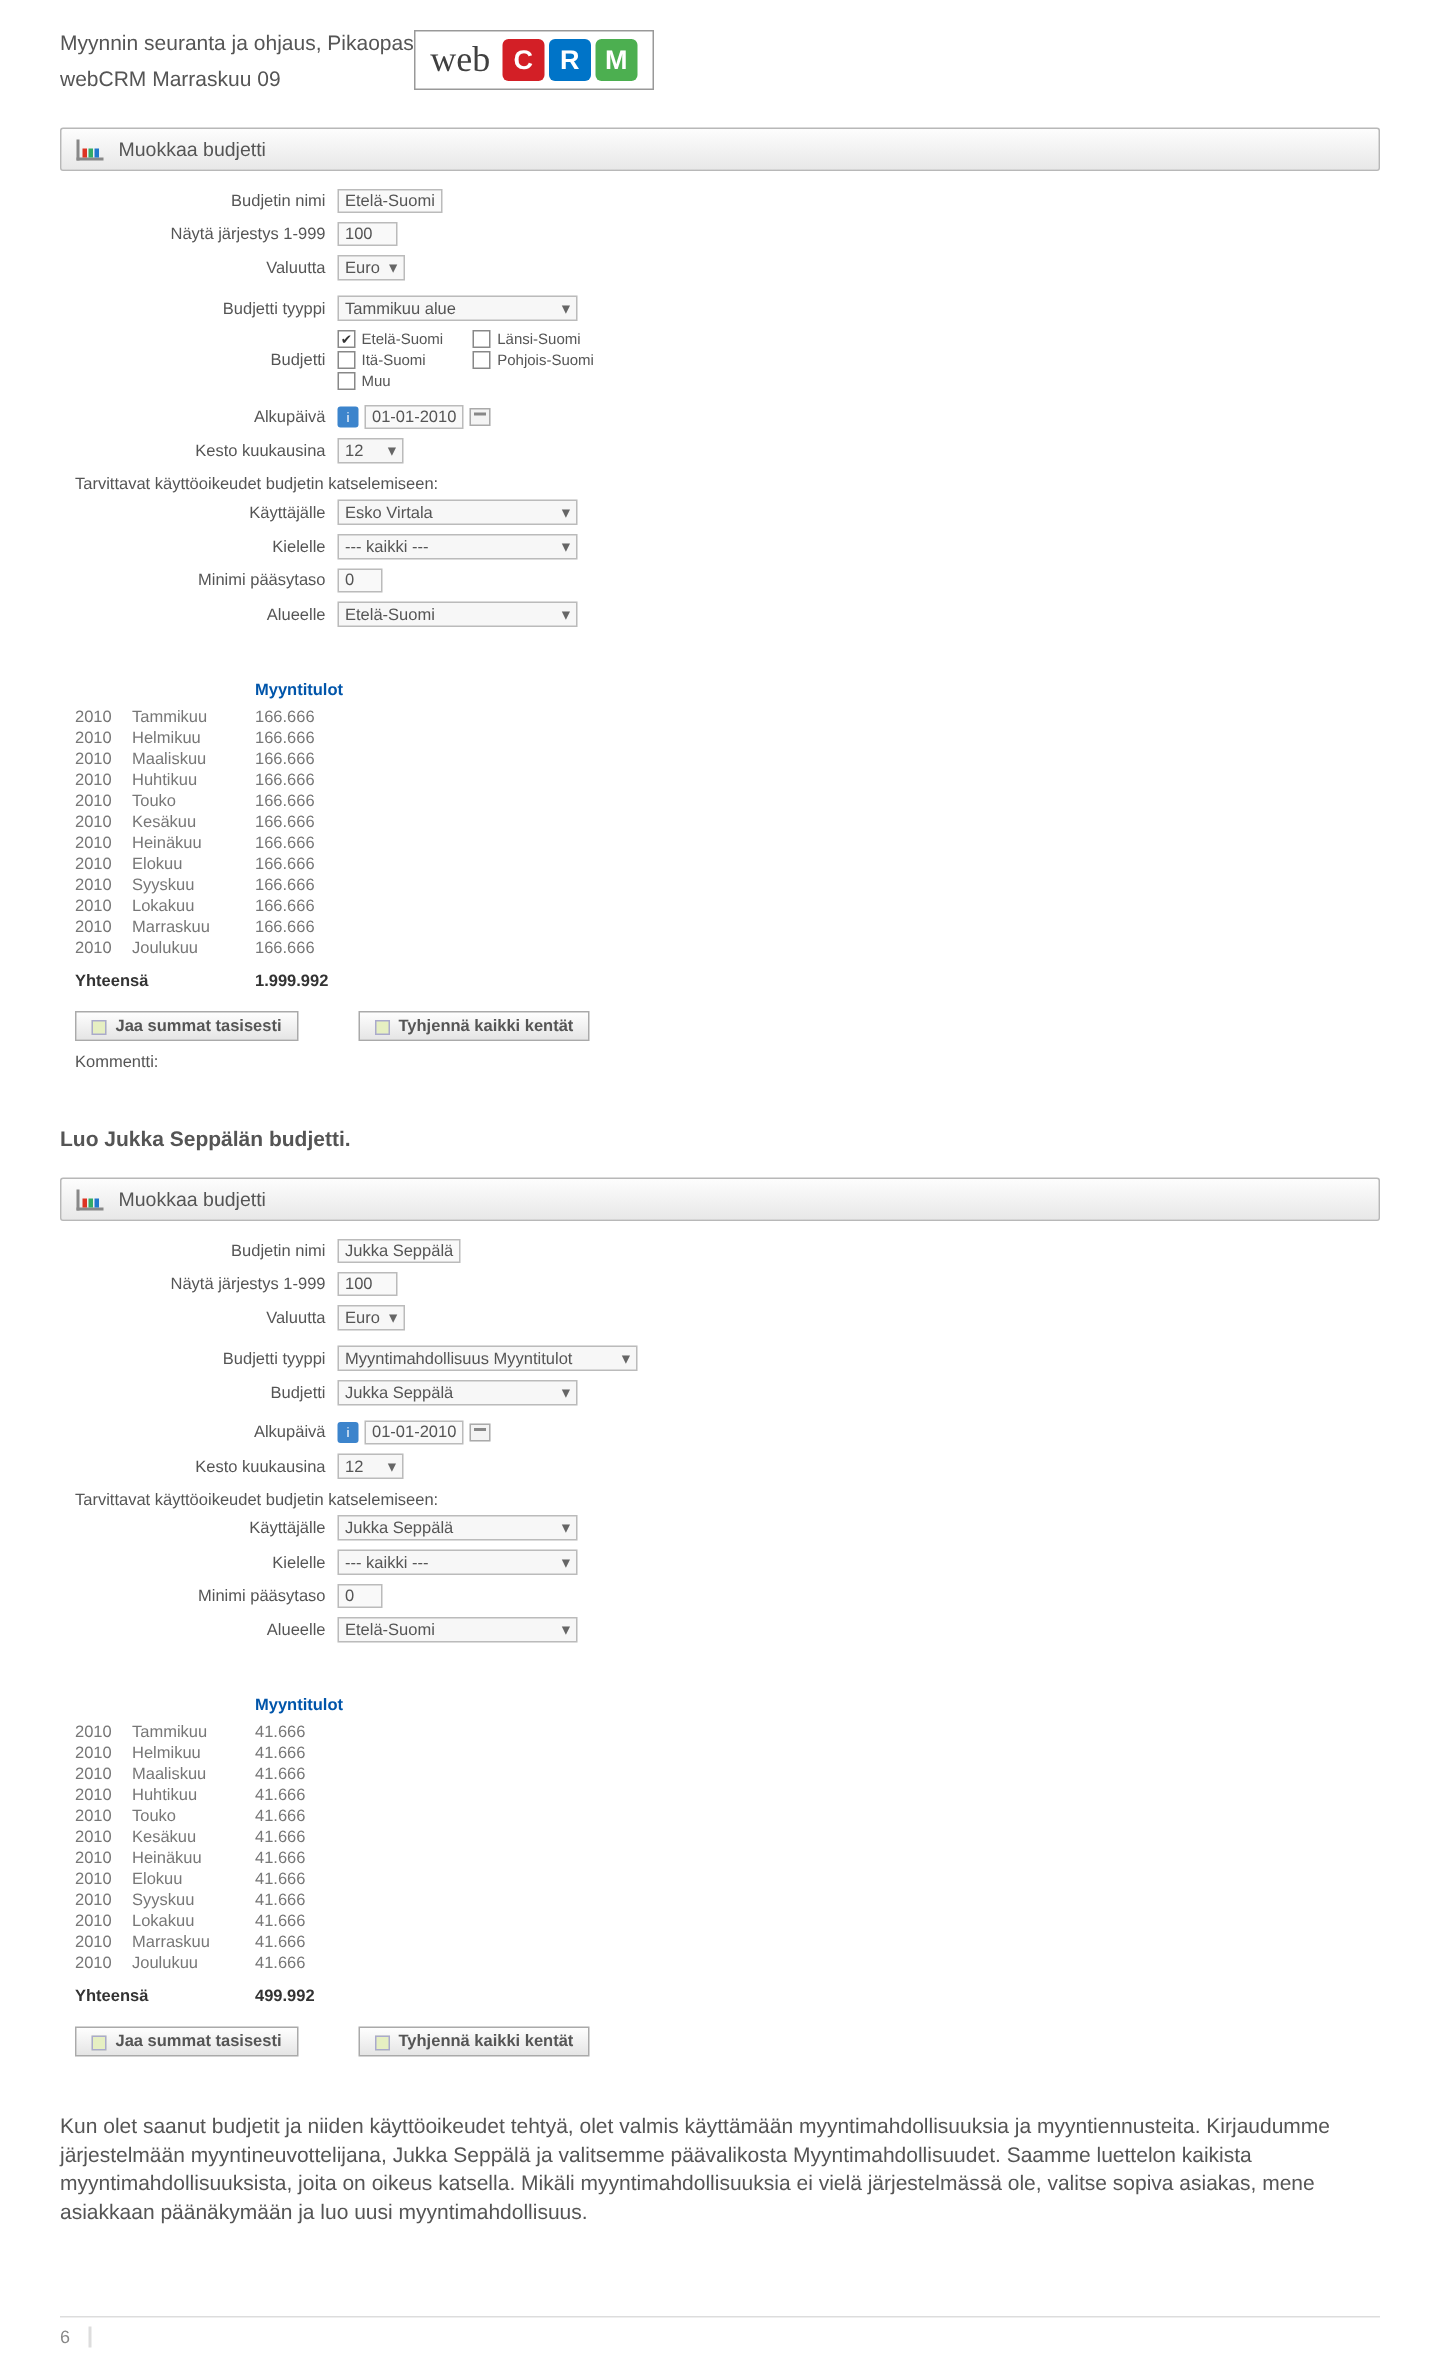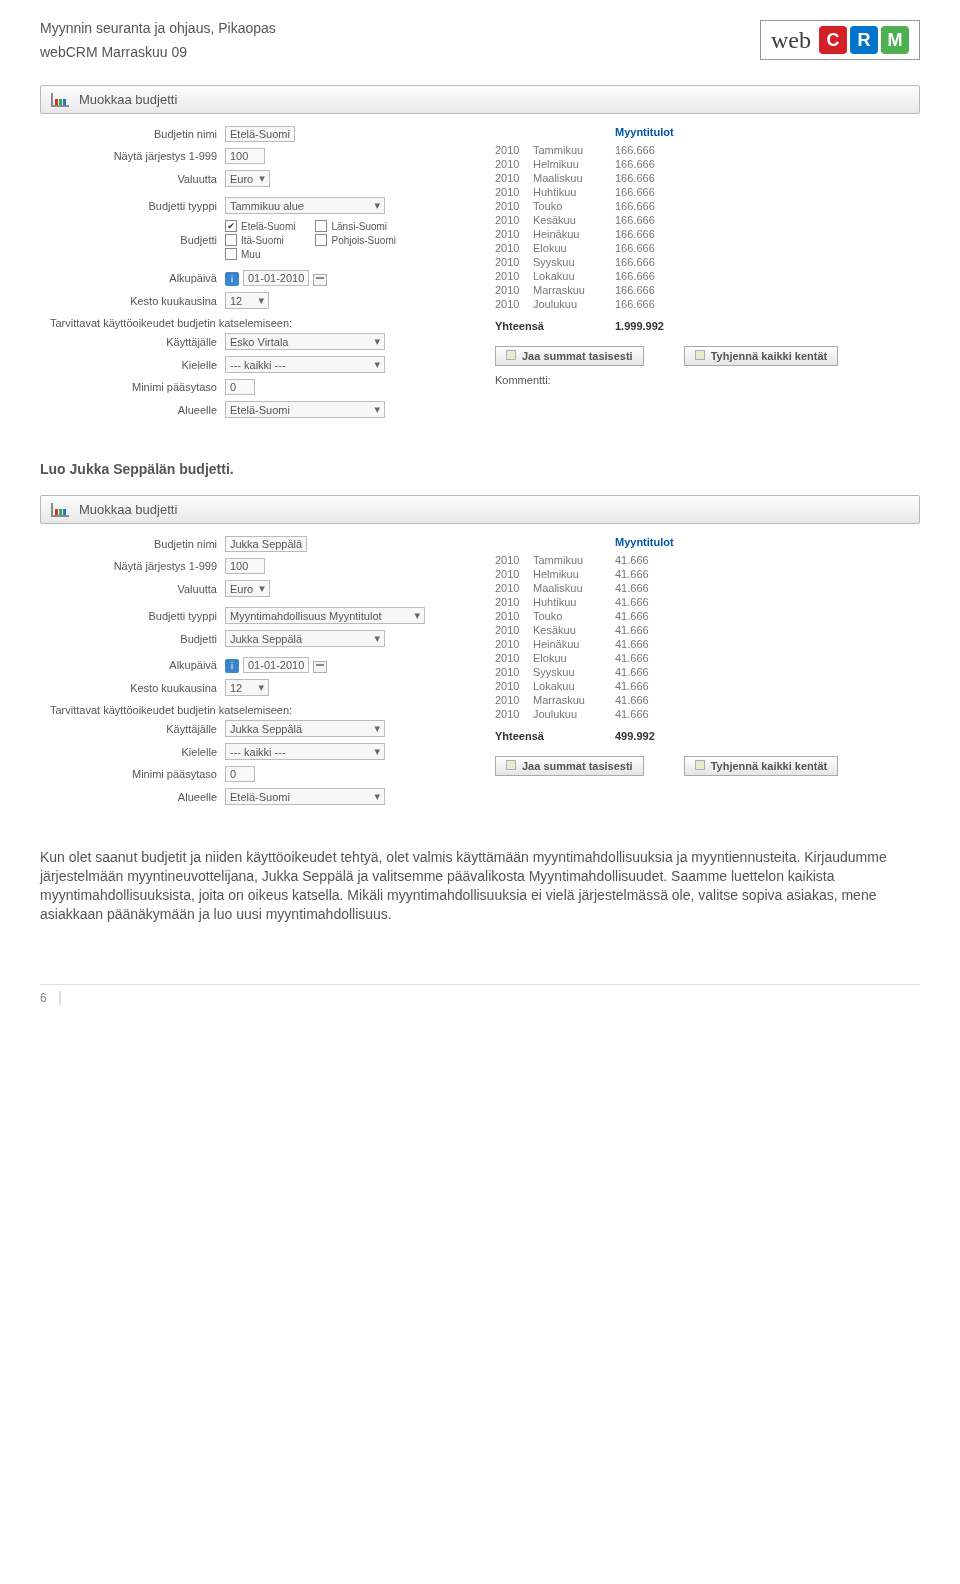--- a/index.html
+++ b/index.html
@@ -8,21 +8,21 @@
     font-size: 11px;
     color: #333;
     background: #fff;
     width: 960px;
   }
   .page {
     padding: 20px 40px 40px 40px;
   }
   .header {
     display: flex;
-    justify-content: space-between;
+    justify-content: flex-start;
     align-items: flex-start;
     margin-bottom: 25px;
   }
   .header-left { color: #555; font-size: 14px; }
   .header-left .title { margin-bottom: 8px; }
   .header-left .sub { }
   .logo {
     border: 1px solid #999;
     padding: 5px 10px;
     display: flex;
@@ -62,36 +62,37 @@
     border-left:2px solid #888; border-bottom:2px solid #888;
   }
   .chart-icon::before {
     content:""; position:absolute; left:2px; bottom:0;
     width:3px; height:6px; background:#d32; box-shadow: 4px 0 0 #3a6, 8px 0 0 #27c;
   }
   .form-body {
     display: flex;
     gap: 30px;
     padding: 12px 10px;
+    flex-direction: column;
   }
   .left-col { flex: 1; }
   .right-col { flex: 1; }
   .frow {
     display: flex;
     align-items: center;
     margin-bottom: 6px;
     font-size: 11px;
     color: #555;
   }
   .frow .flabel {
     width: 175px;
     text-align: right;
     padding-right: 8px;
   }
-  .frow .fval { flex: 1; color: #333; display:flex; align-items:flex-end; gap:4px;}
+  .frow .fval { flex: 1; color: #333; display:flex; align-items:center; gap:4px;}
   .finput {
     border: 1px solid #bbb;
     background: #f9f9f9;
     padding: 1px 4px;
     color: #555;
     display:inline-block;
     min-width: 70px;
   }
   .fselect {
     border: 1px solid #bbb;
@@ -130,21 +131,21 @@
   .rrow{display:flex;font-size:11px;color:#777;margin-bottom:2px;}
   .rrow .ryear{width:38px;}
   .rrow .rmonth{width:82px;}
   .rrow .rval{}
   .rtotal{display:flex;font-size:11px;color:#333;font-weight:bold;margin-top:10px;}
   .rtotal .tlabel{width:120px;}
   .btn-row{display:flex;gap:40px;margin-top:14px;}
   .btn{
     border:1px solid #aaa;background:linear-gradient(#fefefe,#e5e5e5);
     padding:3px 10px;font-size:11px;color:#555;font-weight:bold;
-    display:flex;align-items:flex-start;gap:6px;
+    display:flex;align-items:flex-end;gap:6px;
   }
   .btn .sq{width:10px;height:10px;background:#e6efc2;border:1px solid #aac;}
   .kom{font-size:11px;color:#555;margin-top:8px;}
   h2.section{
     color:#004a8f;font-family:"Trebuchet MS",Arial,sans-serif;
     font-size:22px;font-weight:bold;margin:10px 0 12px 0;
   }
   .para{font-size:14px;color:#555;line-height:1.35;margin-bottom:12px;}
   .footer{
     margin-top:60px;border-top:1px solid #ddd;padding-top:6px;

